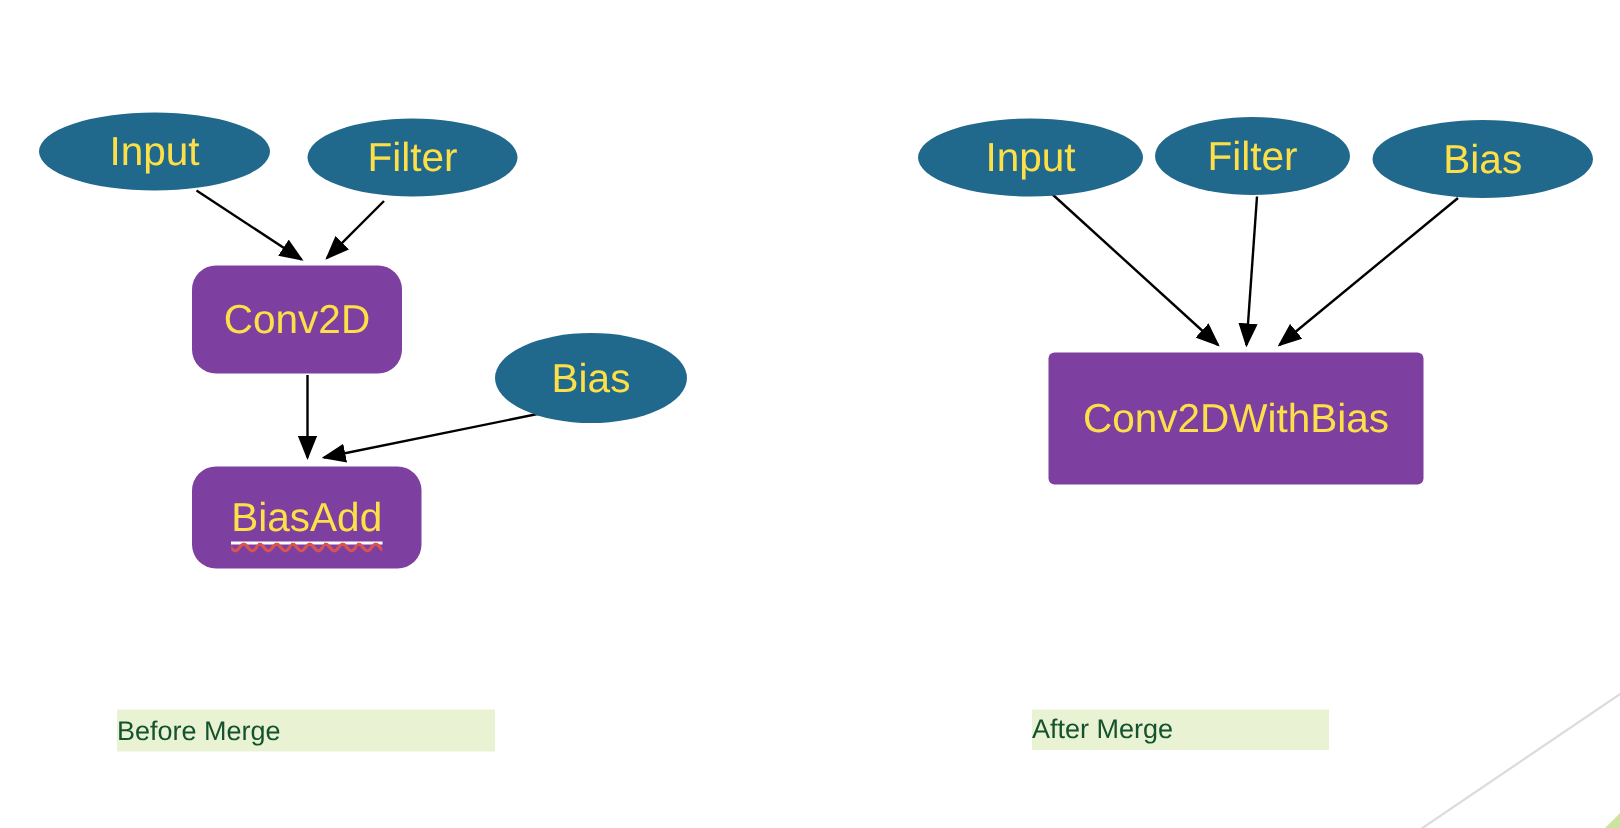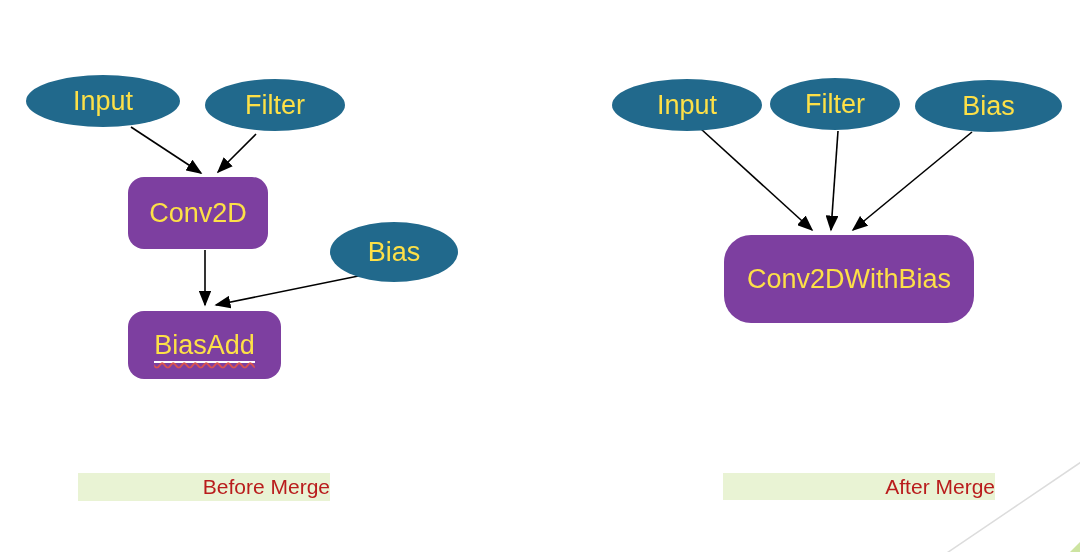--- a/index.html
+++ b/index.html
@@ -15,31 +15,31 @@
   
   .l-input  { left:26px;  top:75px;  width:154px; height:52px; }
   .l-filter { left:205px; top:79px;  width:140px; height:52px; }
   .l-bias   { left:330px; top:222px; width:128px; height:60px; }
   .l-conv   { left:128px; top:177px; width:140px; height:72px; }
   .l-biasadd{ left:128px; top:311px; width:153px; height:68px; }
   
   .r-input  { left:612px; top:79px;  width:150px; height:52px; }
   .r-filter { left:770px; top:78px;  width:130px; height:52px; }
   .r-bias   { left:915px; top:80px;  width:147px; height:52px; }
-  .r-merged { left:724px; top:235px; width:250px; height:88px; border-radius:27px; }
+  .r-merged { left:699px; top:235px; width:250px; height:88px; border-radius:4px; }
   
   .squiggle { text-decoration:underline; text-decoration-style:wavy;
               text-decoration-color:#d9534f; text-decoration-thickness:2px;
               text-underline-offset:8px; }
   .white-underline { border-bottom:2px solid #ffffff; padding-bottom:1px; }
   
-  .caption { position:absolute; display:flex; align-items:center; justify-content:flex-end;
-             background:#e9f3d4; color:#b91c1c; font-size:21px; z-index:2; }
+  .caption { position:absolute; display:flex; align-items:center; justify-content:flex-start;
+             background:#e9f3d4; color:#14532d; font-size:18px; z-index:2; }
   .cap-left  { left:78px;  top:473px; width:252px; height:28px; }
-  .cap-right { left:723px; top:473px; width:272px; height:27px; }
+  .cap-right { left:688px; top:473px; width:198px; height:27px; }
 </style>
 </head>
 <body>
 
 <div class="canvas">
 
   <svg class="arrow-layer" width="1080" height="552" viewBox="0 0 1080 552" xmlns="http://www.w3.org/2000/svg">
     <defs>
       <marker id="ah" viewBox="0 0 10 8" refX="9" refY="4" markerWidth="10" markerHeight="8" orient="auto">
         <path d="M0,0 L10,4 L0,8 Z" fill="#000000"></path>

